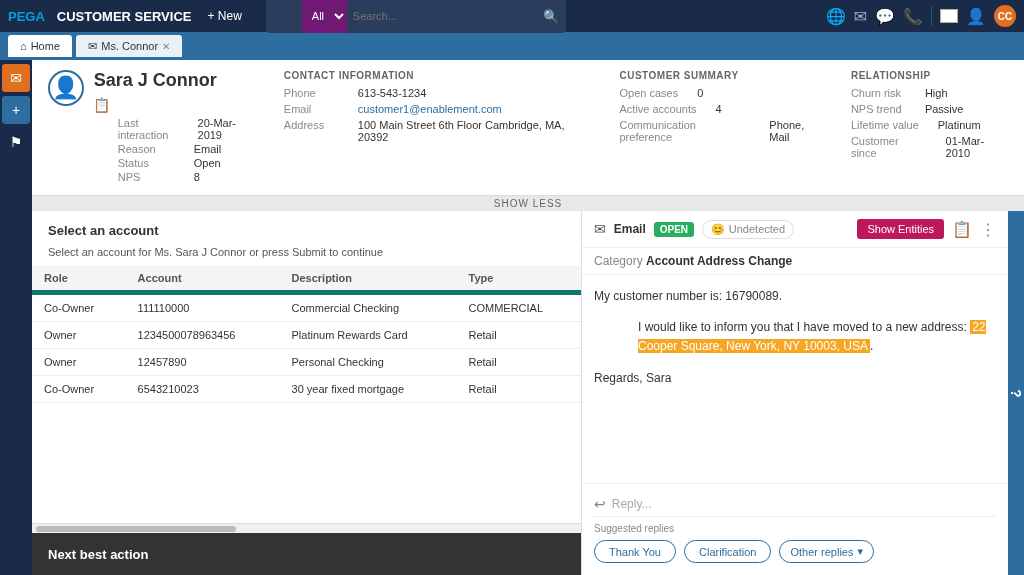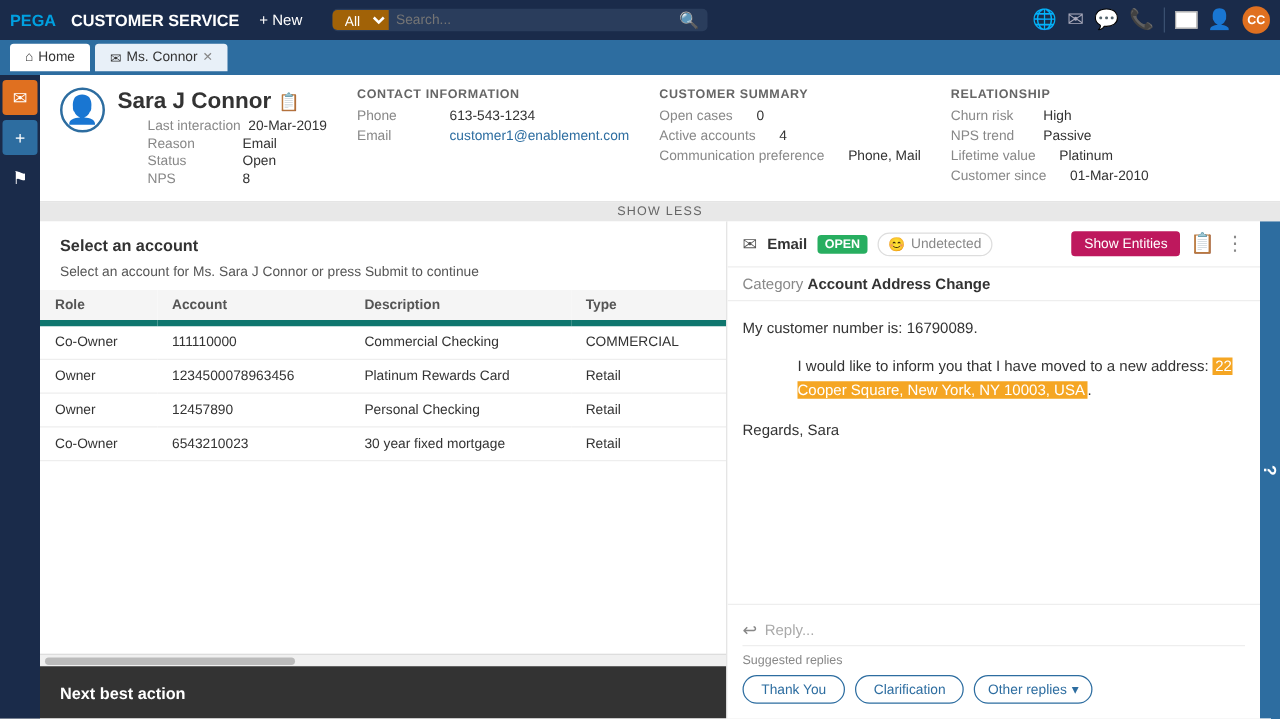--- a/index.html
+++ b/index.html
@@ -40,27 +40,28 @@
     .nav-search {
       display: flex;
       align-items: center;
       background: #2a3d5c;
       border-radius: 4px;
       margin-left: 8px;
       flex: 1;
       max-width: 300px;
     }
     .nav-search select {
-      background: #a16207;
+      background: #701a75;
       color: white;
       border: none;
       padding: 3px 6px;
       font-size: 11px;
       border-radius: 4px 0 0 4px;
-      height: 16px;
+      height: 34px;
+      margin-left: 36px;
     }
     .nav-search input {
       background: transparent;
       border: none;
       color: #aab;
       font-size: 11px;
       padding: 3px 6px;
       outline: none;
       flex: 1;
     }
@@ -154,21 +155,21 @@
       height: 36px;
       border-radius: 50%;
       border: 2px solid #2d6da0;
       display: flex;
       align-items: center;
       justify-content: center;
       font-size: 22px;
       color: #666;
     }
     .customer-name { font-size: 18px; font-weight: bold; color: #333; }
-    .customer-name-area { display: flex; align-items: center; gap: 6px; }
+    .customer-name-area { display: flex; align-items: flex-start; gap: 6px; flex-direction: column; }
     .customer-meta { font-size: 11px; color: #555; margin-top: 4px; }
     .customer-meta-row { display: flex; gap: 6px; margin-bottom: 2px; margin-left: 24px; }
     .meta-label { color: #888; min-width: 70px; }
     .meta-value { color: #333; }
 
     .info-section { min-width: 150px; }
     .info-section-title { font-size: 10px; font-weight: bold; color: #666; margin-bottom: 6px; letter-spacing: 0.5px; }
     .info-row { display: flex; gap: 19px; margin-bottom: 4px; font-size: 11px; }
     .info-label { color: #888; min-width: 55px; }
     .info-value { color: #333; }
@@ -466,20 +467,24 @@
 
       <div class="info-section">
         <div class="info-section-title">CONTACT INFORMATION</div>
         <div class="info-row">
           <span class="info-label">Phone</span>
           <span class="info-value">613-543-1234</span>
         </div>
         <div class="info-row">
           <span class="info-label">Email</span>
           <a class="info-link">customer1@enablement.com</a>
+        </div>
+        <div class="info-row">
+          <span class="info-label">Address</span>
+          <span class="info-value">100 Main Street 6th Floor Cambridge, MA, 20392</span>
         </div>
       </div>
 
       <div class="info-section">
         <div class="info-section-title">CUSTOMER SUMMARY</div>
         <div class="info-row">
           <span class="info-label">Open cases</span>
           <span class="info-value">0</span>
         </div>
         <div class="info-row">

